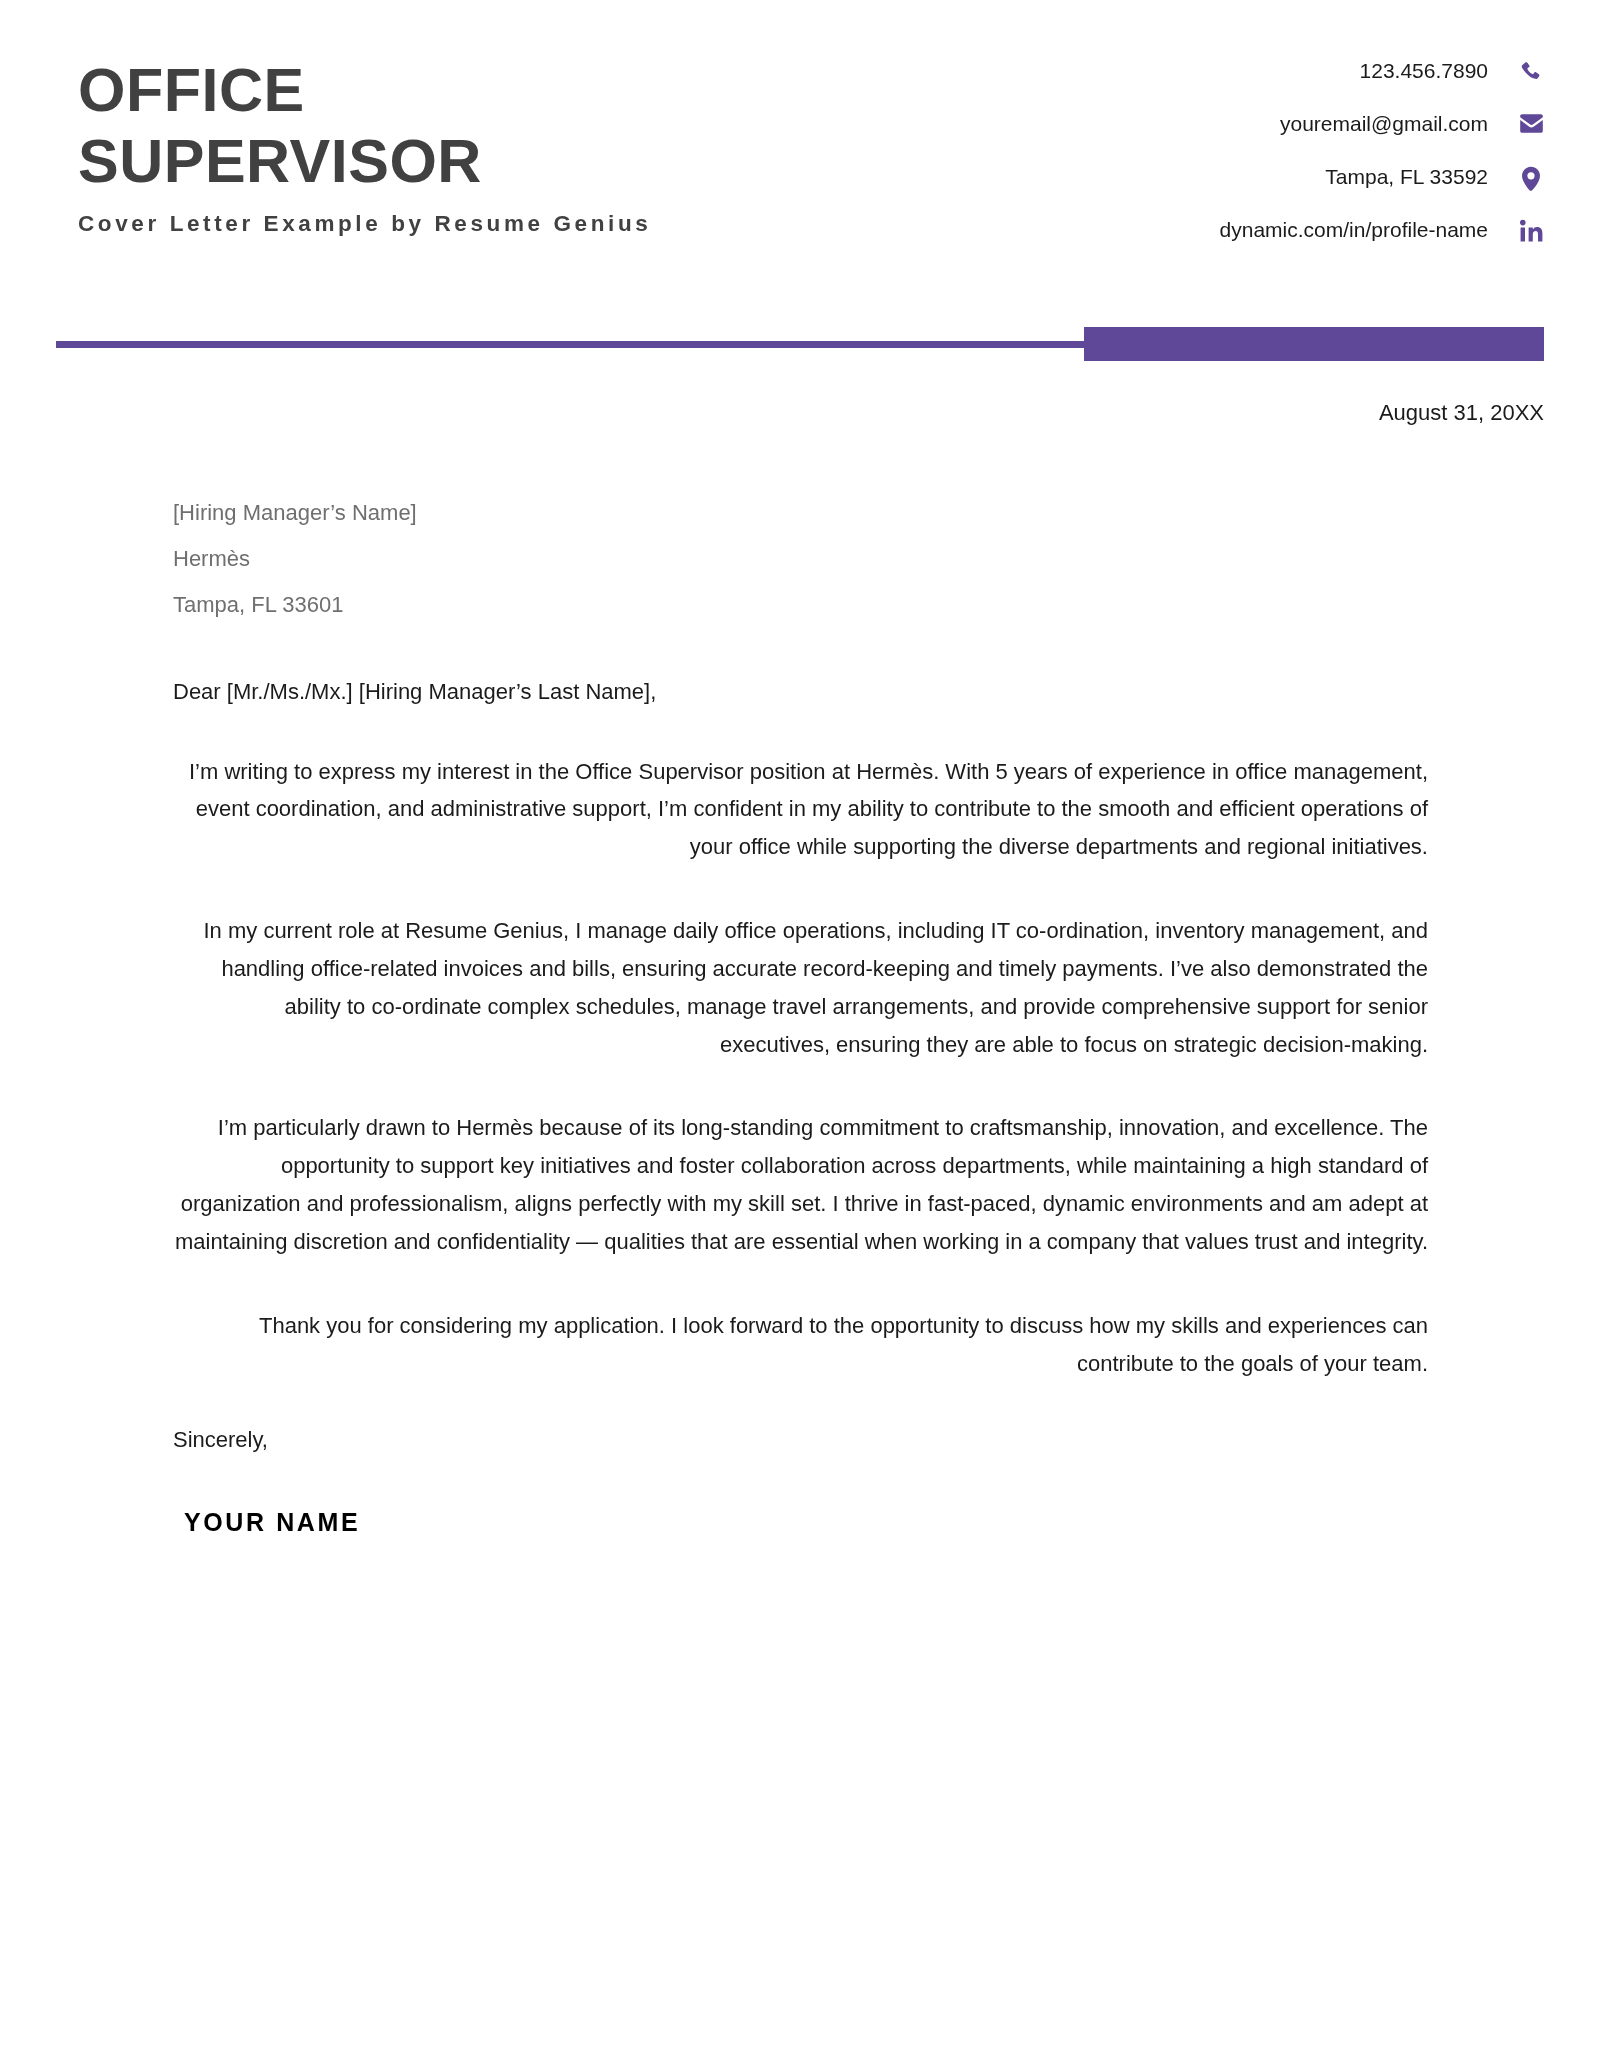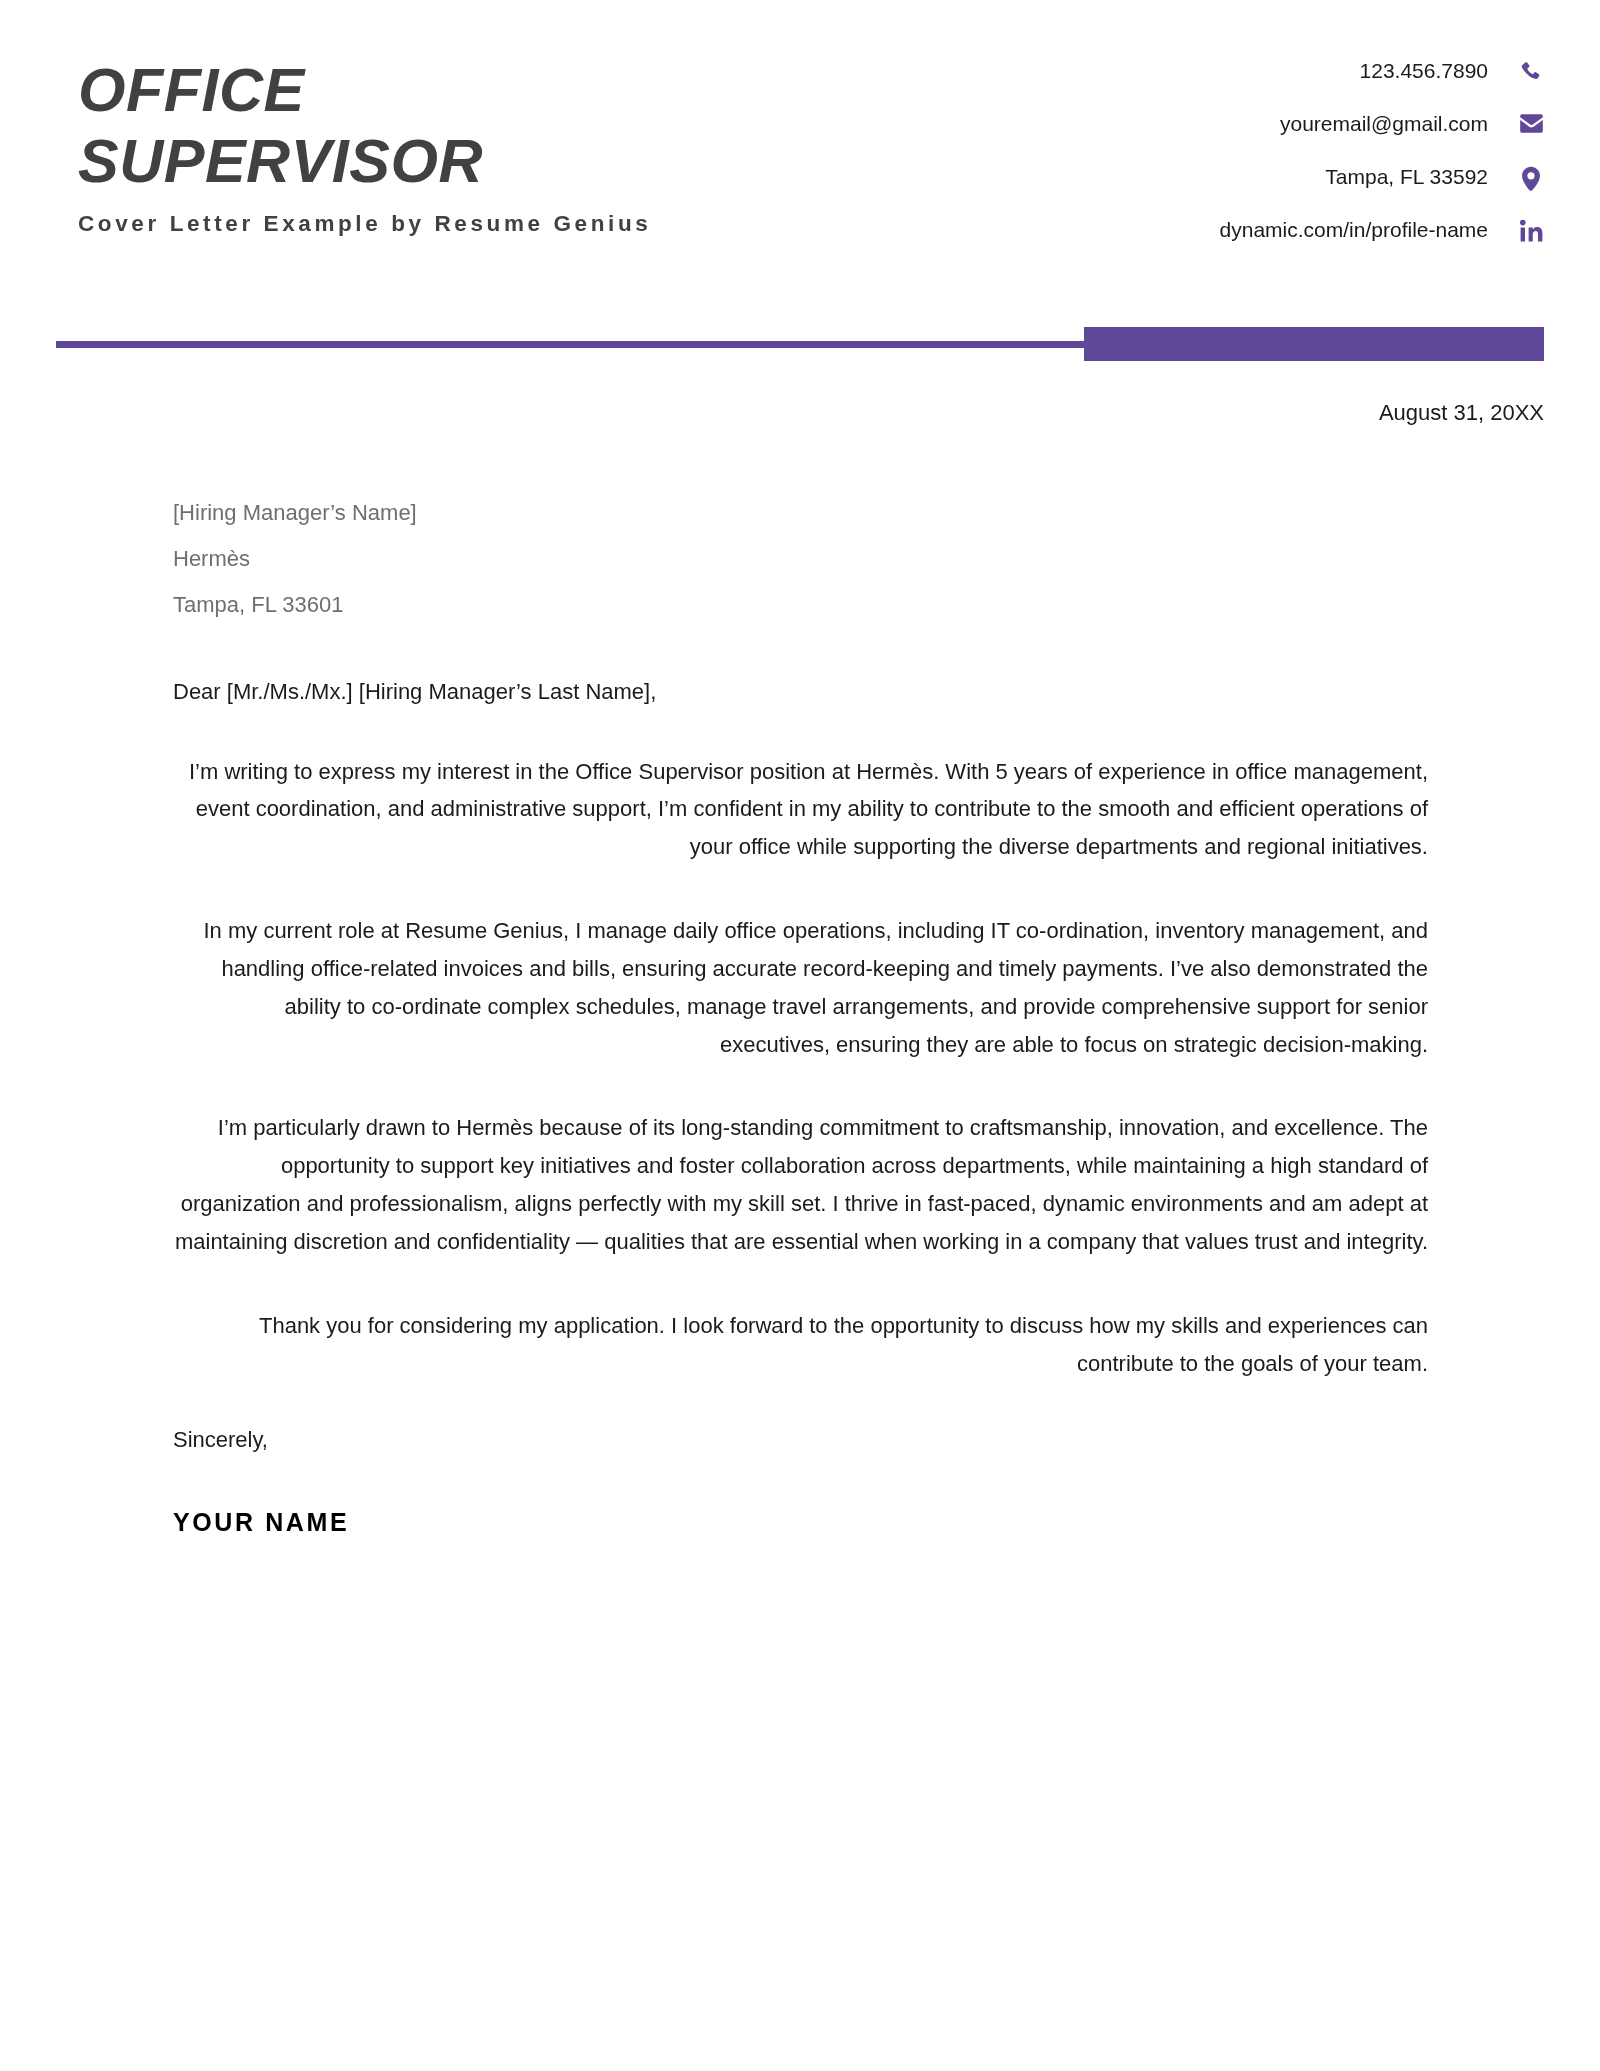--- a/index.html
+++ b/index.html
@@ -34,21 +34,20 @@
     top: 55px;
     width: 900px;
   }
   .title-line {
     font-size: 61px;
     font-weight: bold;
     color: #414141;
     line-height: 1.16;
     letter-spacing: 0.5px;
     white-space: nowrap;
-    font-style: italic;
   }
   .subtitle {
     margin-top: 14px;
     font-size: 22.5px;
     font-weight: bold;
     color: #414141;
     letter-spacing: 3.6px;
     white-space: nowrap;
   }
 
@@ -146,20 +145,21 @@
     line-height: 1.3;
   }
 
   .signature-name {
     margin-top: 52px;
     font-size: 25px;
     font-weight: bold;
     color: #000000;
     letter-spacing: 2.6px;
     line-height: 1.2;
+    margin-left: 11px;
   }
 </style>
 </head>
 <body>
 
 <div class="page">
 
   <div class="header">
 
     <div class="header-left">

